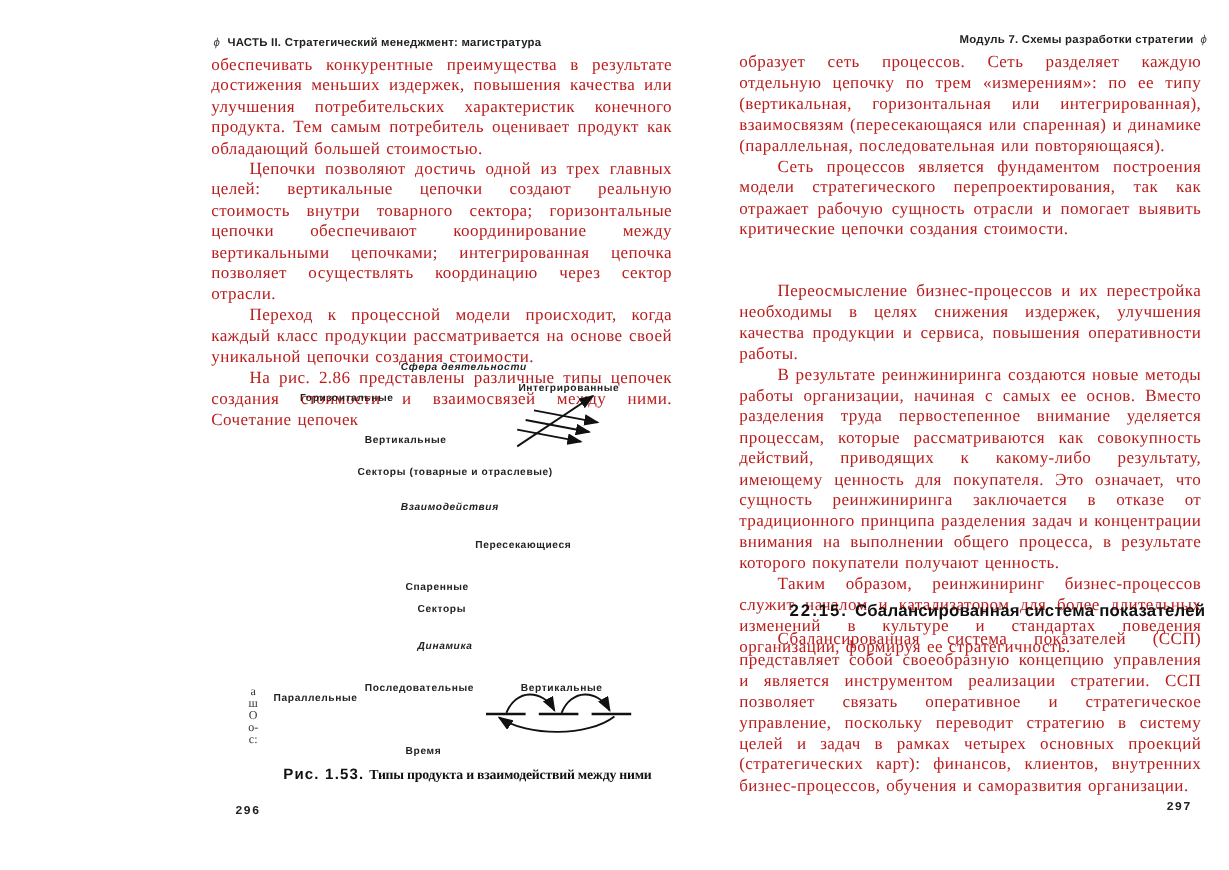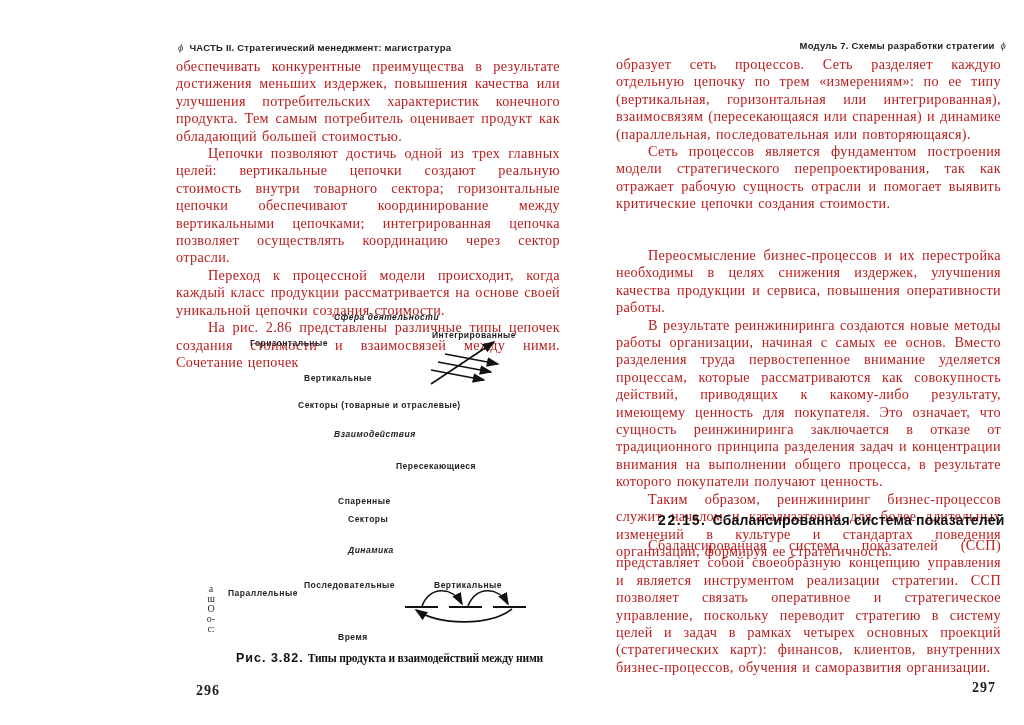--- a/index.html
+++ b/index.html
@@ -1,20 +1,20 @@
 <!DOCTYPE html>
 <html><head>
 <meta charset="utf-8">
 <style>
   html, body { margin: 0; padding: 0; }
   body {
     width: 1024px; height: 725px; background: #ffffff; position: relative; overflow: hidden;
     color: #1c1c1c;
   }
-  .page { position: absolute; top: 12px; height: 639px; }
+  .page { position: absolute; top: 0; height: 639px; }
   .page-left { left: 0; width: 580px; }
   .page-right { left: 580px; width: 444px; }
 
   .running-head {
     position: absolute; font-family: "Liberation Sans", sans-serif; font-weight: bold;
     font-size: 9.5px; letter-spacing: 0.2px; color: #222;
   }
   .rh-left { left: 172px; top: 30px; }
   .rh-right { right: 12px; top: 28px; }
   .rh-glyph { font-weight: normal; font-style: italic; margin: 0 6px; color: #444; }
@@ -56,22 +56,22 @@
   .fig-caption .cap-text {
     font-family: "Liberation Serif", serif; font-weight: bold; font-size: 11.5px; margin-left: 4px; letter-spacing: -0.2px;
   }
 
   .side-chars {
     position: absolute; left: 206px; top: 572px; width: 10px;
     font-family: "Liberation Serif", serif; font-size: 10px; line-height: 10px; color: #333; text-align: center;
   }
 
   .page-number {
-    position: absolute; font-family: Liberation Serif, serif; font-weight: bold;
-    font-size: 14px; color: #222; letter-spacing: 1px;
+    position: absolute; font-family: Liberation Mono, monospace; font-weight: bold;
+    font-size: 10px; color: #222; letter-spacing: 1px;
   }
   .pn-left { left: 196px; top: 671px; }
   .pn-right { left: 392px; top: 668px; }
 </style>
 </head>
 <body>
 
 <div class="page page-left">
   <div class="running-head rh-left">
     <span class="rh-glyph">ϕ</span><span>ЧАСТЬ II. Стратегический менеджмент: магистратура</span>
@@ -127,21 +127,21 @@
 
   <div class="side-chars">
     <div>а</div>
     <div>ш</div>
     <div>О</div>
     <div>о-</div>
     <div>с:</div>
   </div>
 
   <div class="fig-caption">
-    <span class="cap-num">Рис. 3.82.</span><span class="cap-text">Типы продукта и взаимодействий между ними</span>
+    <span class="cap-num">Рис. 1.53.</span><span class="cap-text">Типы продукта и взаимодействий между ними</span>
   </div>
 
   <div class="page-number pn-left">296</div>
 </div>
 
 <div class="page page-right">
   <div class="running-head rh-right">
     <span>Модуль 7. Схемы разработки стратегии</span><span class="rh-glyph">ϕ</span>
   </div>
 

